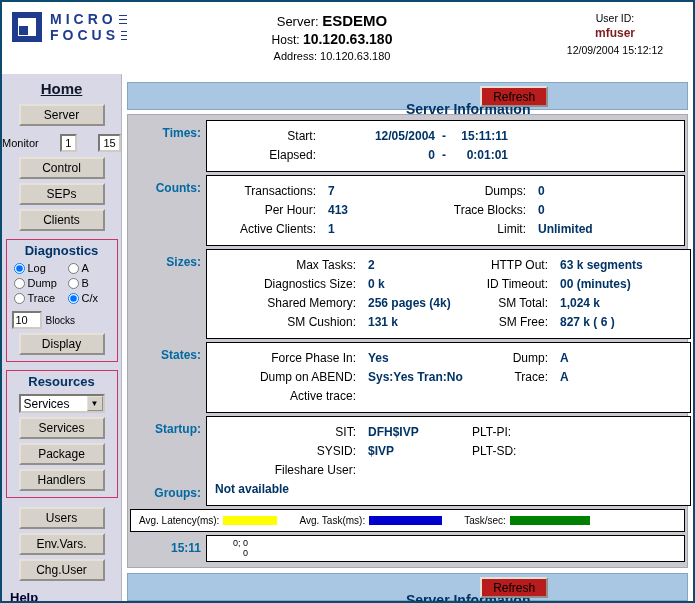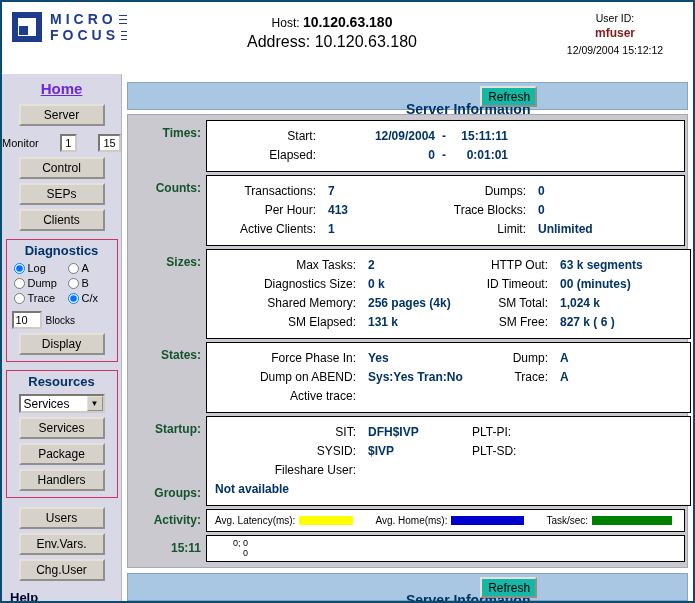--- a/index.html
+++ b/index.html
@@ -11,30 +11,30 @@
   .logo{position:absolute;left:10px;top:10px;display:flex;align-items:flex-start;gap:6px;}
   .logo-mark{width:30px;height:30px;border:6px solid #1f3b8c;position:relative;background:#fff;}
   .logo-mark-inner{position:absolute;left:1px;bottom:1px;width:9px;height:9px;background:#1f3b8c;}
   .logo-lines{display:flex;flex-direction:column;gap:1px;}
   .logo-line{background:repeating-linear-gradient(to bottom,transparent 0 3px,#1f3b8c 3px 4px);
              height:15px;display:flex;align-items:center;padding-right:6px;}
   .logo-line span{font-weight:bold;font-size:14px;letter-spacing:4px;color:#1f3b8c;background:#fff;line-height:15px;padding:0 2px;}
   .hdr-center{position:absolute;left:185px;top:10px;width:290px;text-align:center;}
   .hc1{font-size:13px;} .hc1 b{font-size:15px;}
   .hc2{font-size:12px;margin-top:2px;} .hc2 b{font-size:14px;}
-  .hc3{font-size:16px;margin-top:3px;}
+  .hc3{font-size:11px;margin-top:3px;}
   .hdr-right{position:absolute;right:8px;top:10px;width:140px;text-align:center;}
   .hr1{font-size:10.5px;}
   .hr2{font-size:12px;font-weight:bold;color:#7f1d1d;margin-top:2px;}
   .hr3{font-size:10.5px;margin-top:4px;}
   
   .sidebar{position:absolute;top:72px;left:0;width:120px;bottom:0;background:#d8d8e6;
            border-right:1px solid #b5b5c5;padding-top:6px;overflow:hidden;}
   .home{display:block;text-align:center;font-size:15px;font-weight:bold;text-decoration:underline;
-        color:#6d28d9;cursor:pointer;}
+        color:#0f172a;cursor:pointer;}
   .sbtn{display:block;width:86px;height:22px;margin:4px auto 0;background:#d6d2ca;
         border:2px outset #e6e2da;font-size:12px;font-family:inherit;color:#000;cursor:pointer;}
   .sbtn.first{margin-top:7px;}
   .mon-row{display:flex;align-items:center;justify-content:space-between;gap:3px;margin-top:7px;height:20px;}
   .mon-row label{font-size:11px;}
   .tiny-input{border:2px inset #cfcbc3;background:#fff;font-size:11px;height:18px;
               font-family:inherit;text-align:center;padding:0;}
   .mi1{width:17px;} .mi2{width:23px;}
   .red-box{width:112px;margin:8px auto 0;border:1px solid #cc3366;padding:3px 0 6px;}
   .box-title{text-align:center;font-size:13px;font-weight:bold;color:#003366;}
@@ -49,25 +49,25 @@
   .dd-text{flex:1;font-size:12px;padding-left:3px;}
   .dd-arrow{width:16px;height:15px;background:#d6d2ca;border:1px outset #e6e2da;
             display:flex;align-items:center;justify-content:center;font-size:8px;color:#000;}
   .help-block{margin:9px 0 0 8px;}
   .help-title{font-size:13px;font-weight:bold;color:#000033;}
   
   .main{position:absolute;top:72px;left:120px;right:0;bottom:0;background:#fff;padding:8px 5px 0 5px;}
   .blue-bar{position:relative;height:28px;background:#a9c7e3;border:1px solid #83a5c6;}
   .bar-title{position:absolute;left:0;top:18px;width:72%;text-align:right;
              font-size:14px;font-weight:bold;color:#003366;}
-  .refresh-btn{position:absolute;left:63%;top:3px;width:57px;height:21px;background:#14b8a6;
+  .refresh-btn{position:absolute;left:63%;top:3px;width:68px;height:21px;background:#b91c1c;
                border:2px outset #e6e2da;font-size:12px;font-family:inherit;cursor:pointer;}
   .info-table{margin-top:4px;background:#c9c9cf;border:1px solid #a8a8b0;padding:2px;}
   .irow{display:flex;margin:3px 0;}
-  .ilabel{flex:0 0 76px;text-align:right;padding:6px 5px 0 0;font-size:12px;font-weight:bold;color:#14532d;}
+  .ilabel{flex:0 0 76px;text-align:right;padding:6px 5px 0 0;font-size:12px;font-weight:bold;color:#0369a1;}
   .ilabel.two{display:flex;flex-direction:column;justify-content:space-between;
               align-items:flex-end;padding-bottom:6px;}
   .ipanel{flex:1;background:#fff;border:1px solid #000;padding:6px 8px;font-size:12px;line-height:19px;}
   .c-lab{text-align:right;padding-right:4px;color:#000;}
   .c-labL{text-align:left;color:#000;}
   .c-val{font-weight:bold;color:#003366;text-align:right;}
   .c-valL{font-weight:bold;color:#003366;text-align:left;padding-left:8px;}
   .c-sep{text-align:center;font-weight:bold;color:#003366;}
   .g-times{display:grid;grid-template-columns:105px 115px 18px 55px;width:max-content;}
   .g-counts{display:grid;grid-template-columns:105px 100px 110px 130px;width:max-content;}
@@ -95,20 +95,21 @@
       <div class="logo-lines">
         <div class="logo-line">
             <span>MICRO</span>
           </div>
         <div class="logo-line">
             <span>FOCUS</span>
           </div>
       </div>
     </div>
     <div class="hdr-center">
+      <div class="hc1"><span>Server:</span> <b>ESDEMO</b></div>
       <div class="hc2"><span>Host:</span> <b>10.120.63.180</b></div>
       <div class="hc3"><span>Address:</span> <span>10.120.63.180</span></div>
     </div>
     <div class="hdr-right">
       <div class="hr1">User ID:</div>
       <div class="hr2">mfuser</div>
       <div class="hr3">12/09/2004 15:12:12</div>
     </div>
   </div>
 
@@ -187,21 +188,21 @@
       <button class="refresh-btn">Refresh</button>
     </div>
 
     <div class="info-table">
 
       <div class="irow">
         <div class="ilabel">Times:</div>
         <div class="ipanel">
           <div class="g-times">
             <span class="c-lab">Start:</span>
-            <span class="c-val">12/09/2004</span>
+            <span class="c-val">12/05/2004</span>
             <span class="c-sep">-</span>
             <span class="c-val">15:11:11</span>
             <span class="c-lab">Elapsed:</span>
             <span class="c-val">0</span>
             <span class="c-sep">-</span>
             <span class="c-val">0:01:01</span>
           </div>
         </div>
       </div>
 
@@ -234,21 +235,21 @@
             <span class="c-lab">HTTP Out:</span>
             <span class="c-valL">63 k segments</span>
             <span class="c-lab">Diagnostics Size:</span>
             <span class="c-valL">0 k</span>
             <span class="c-lab">ID Timeout:</span>
             <span class="c-valL">00 (minutes)</span>
             <span class="c-lab">Shared Memory:</span>
             <span class="c-valL">256 pages (4k)</span>
             <span class="c-lab">SM Total:</span>
             <span class="c-valL">1,024 k</span>
-            <span class="c-lab">SM Elapsed:</span>
+            <span class="c-lab">SM Cushion:</span>
             <span class="c-valL">131 k</span>
             <span class="c-lab">SM Free:</span>
             <span class="c-valL">827 k ( 6 )</span>
           </div>
         </div>
       </div>
 
       <div class="irow">
         <div class="ilabel">States:</div>
         <div class="ipanel">
@@ -283,25 +284,24 @@
             <span class="c-labL">PLT-SD:</span>
             <span class="c-valL"></span>
             <span class="c-lab">Fileshare User:</span>
             <span class="c-valL"></span>
           </div>
           <div class="groups-line">Not available</div>
         </div>
       </div>
 
       <div class="irow">
-        <div class="ilabel" style="padding-top:4px;">Activity:</div>
         <div class="ipanel act-panel">
           <span class="act-lbl">Avg. Latency(ms):</span>
           <span class="abar w1" style="background:#ffff00"></span>
-          <span class="act-lbl">Avg. Home(ms):</span>
+          <span class="act-lbl">Avg. Task(ms):</span>
           <span class="abar w2" style="background:#0000cc"></span>
           <span class="act-lbl">Task/sec:</span>
           <span class="abar w3" style="background:#008000"></span>
         </div>
       </div>
 
       <div class="irow">
         <div class="ilabel timer">15:11</div>
         <div class="ipanel time-panel">
           <div>0; 0</div>

